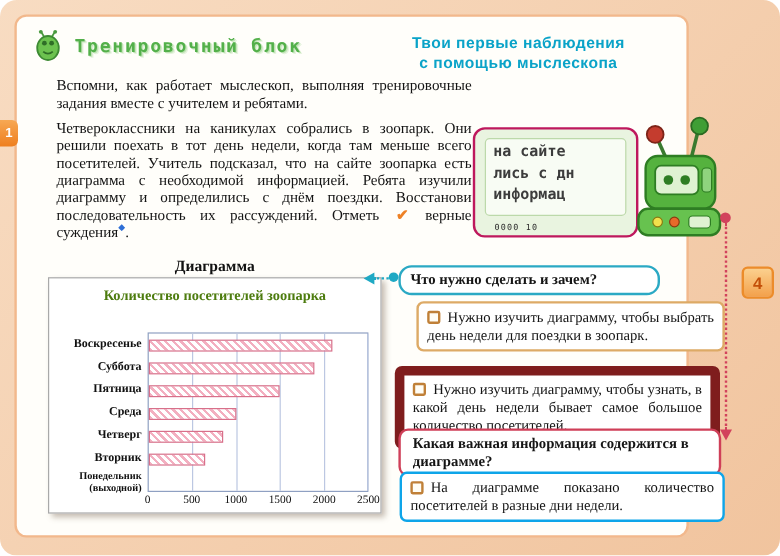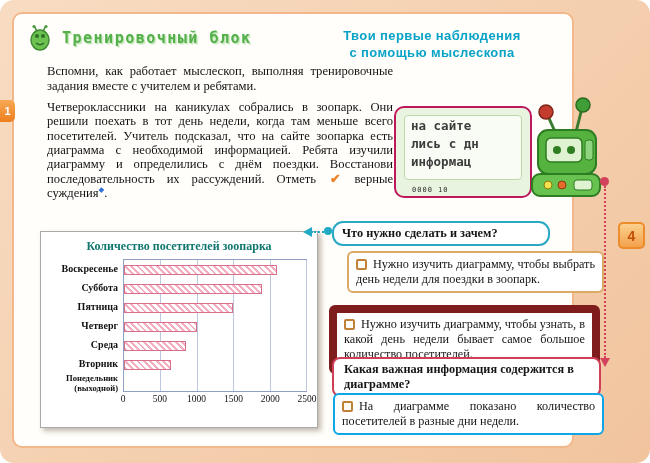--- a/index.html
+++ b/index.html
@@ -49,22 +49,22 @@
                    font-size:12.5px; font-weight:bold; color:#3c3c3c; line-height:1.45; overflow:hidden; }
   .device-counter { position:absolute; left:16px; bottom:2px; font-family:"DejaVu Sans Mono",monospace;
                     font-size:7px; letter-spacing:1px; color:#2b2b2b; }
   .robot { position:absolute; left:502px; top:82px; }
 
   
   .chart-heading { position:absolute; left:26px; top:200px; width:278px; text-align:center;
                    font-weight:bold; font-size:13px; color:#111; }
   .chart-box { position:absolute; left:26px; top:217px; width:278px; height:197px; background:#fff;
                border:1px solid #a9a9a9; box-shadow:3px 3px 5px rgba(120,100,80,.45); padding-top:7px; }
-  .chart-title { text-align:center; font-weight:bold; font-size:12px; color:#0f766e; }
-  .chart-area { position:relative; margin:5px 10px 0 82px; }
+  .chart-title { text-align:center; font-weight:bold; font-size:12px; color:#4d7c0f; }
+  .chart-area { position:relative; margin:23px 10px 0 82px; }
   .chart-labels { position:absolute; right:100%; top:1px; width:80px; }
   .cat-label { height:19px; display:flex; align-items:center; justify-content:flex-end;
                padding-right:5px; font-size:10px; font-weight:bold; white-space:pre-line;
                text-align:right; line-height:1.05; color:#111; }
   .cat-label:last-child { font-size:8.6px; }
   .chart-plot { position:relative; height:133px; border:1px solid #8fa0c2; background:#fff; }
   .gridline { position:absolute; top:0; bottom:0; width:1px; background:#bcc7e2; z-index:0; }
   .bar-row { position:relative; height:19px; display:flex; align-items:center; z-index:1; }
   .bar { height:10px; border:1px solid #d8708a;
          background:repeating-linear-gradient(45deg,#f3afc0 0,#f3afc0 2px,#fff 2px,#fff 4.5px); }
@@ -147,30 +147,31 @@
       <rect x="30" y="42" width="36" height="24" rx="5" fill="#dff2d2" stroke="#2e7d23" stroke-width="1.5"></rect>
       <circle cx="41" cy="54" r="4" fill="#2e7d23"></circle>
       <circle cx="55" cy="54" r="4" fill="#2e7d23"></circle>
       <rect x="69" y="44" width="8" height="20" rx="3" fill="#8fd47e" stroke="#2e7d23"></rect>
       <rect x="16" y="78" width="68" height="22" rx="8" fill="#67c24f" stroke="#2e7d23" stroke-width="2"></rect>
       <circle cx="32" cy="89" r="4" fill="#f2e14c" stroke="#8a7a12"></circle>
       <circle cx="46" cy="89" r="4" fill="#e86a2a" stroke="#8a3a10"></circle>
       <rect x="58" y="84" width="18" height="10" rx="3" fill="#dff2d2" stroke="#2e7d23"></rect>
     </svg>
 
+    <div class="chart-heading">Диаграмма</div>
 
     <div class="chart-box">
       <div class="chart-title">Количество посетителей зоопарка</div>
       <div class="chart-area">
         <div class="chart-labels">
             <div class="cat-label">Воскресенье</div>
             <div class="cat-label">Суббота</div>
             <div class="cat-label">Пятница</div>
+            <div class="cat-label">Среда</div>
             <div class="cat-label">Четверг</div>
-            <div class="cat-label">Среда</div>
             <div class="cat-label">Вторник</div>
             <div class="cat-label">Понедельник
 (выходной)</div>
           </div>
         <div class="chart-plot">
             <div class="gridline" style="left: 20%;"></div>
             <div class="gridline" style="left: 40%;"></div>
             <div class="gridline" style="left: 60%;"></div>
             <div class="gridline" style="left: 80%;"></div>
             <div class="gridline" style="left: 100%;"></div>

